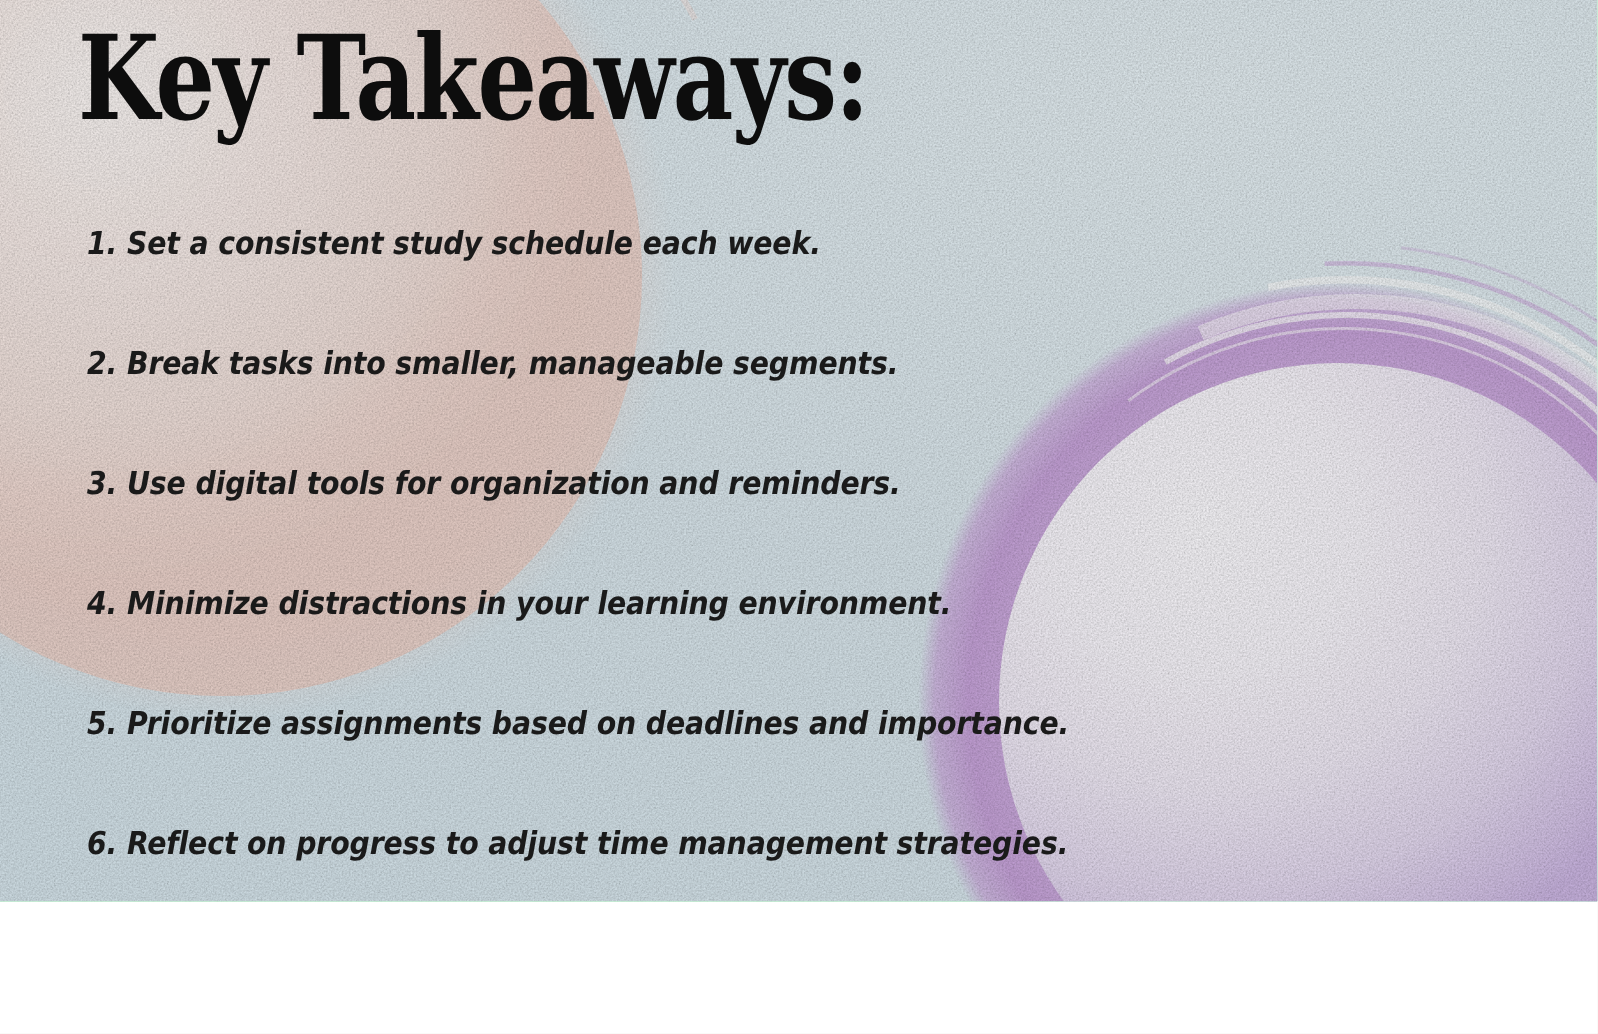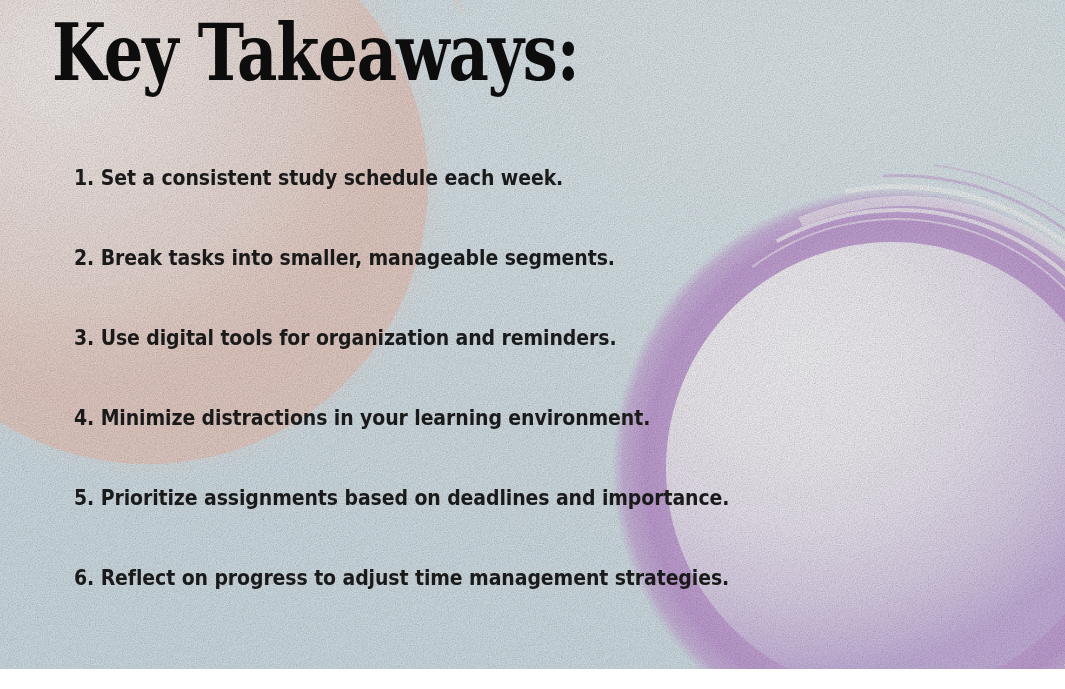--- a/index.html
+++ b/index.html
@@ -4,21 +4,21 @@
 <title>Key Takeaways</title>
 <style>
   html, body {
     margin: 0;
     padding: 0;
     background: #ffffff;
   }
   #slide {
     position: relative;
     width: 1065px;
-    height: 669px;
+    height: 601px;
     overflow: hidden;
     background: #22c55e;
     font-family: "Liberation Sans", sans-serif;
   }
 
   
   .bg-base {
     position: absolute;
     inset: 0;
     background:
@@ -178,24 +178,25 @@
     letter-spacing: -1.5px;
     color: #0d0d0d;
     transform: scaleX(0.80);
     transform-origin: left top;
     white-space: nowrap;
   }
   .takeaway-list {
     position: absolute;
     left: 58px;
     top: 148px;
-    margin: 16px;
+    margin: 0;
     padding: 0;
     list-style: none;
     width: 920px;
+    font-style: italic;
   }
   .takeaway-item {
     display: block;
     height: 80px;
     font-family: "DejaVu Sans", "Liberation Sans", sans-serif;
     font-weight: 700;
     font-size: 21px;
     line-height: 28px;
     letter-spacing: -0.1px;
     color: #1a1a1a;

